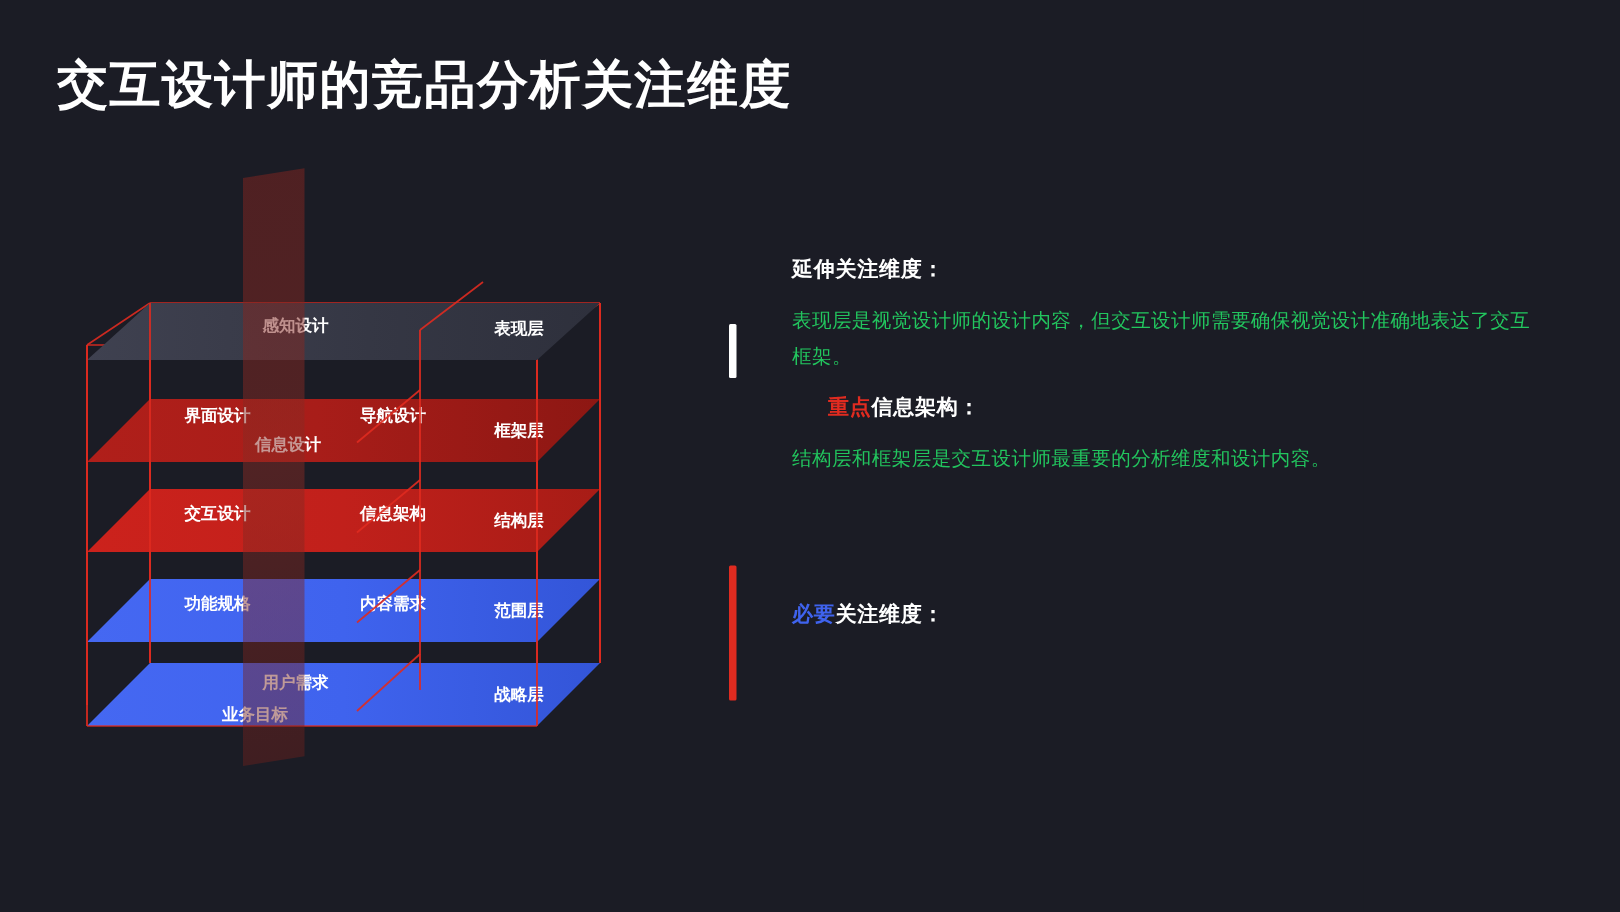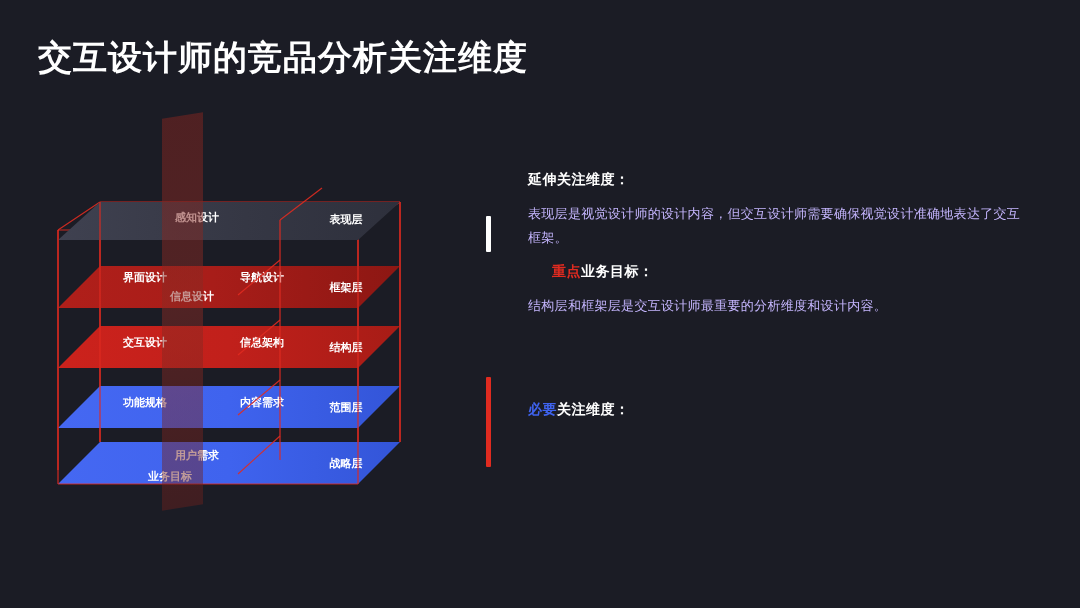--- a/index.html
+++ b/index.html
@@ -68,21 +68,21 @@
     color: #ffffff;
     line-height: 1.4;
     letter-spacing: 0.5px;
     margin-bottom: 12px;
     white-space: nowrap;
   }
   .note-head .accent-red  { color: #e02b20; margin-left: 24px; }
   .note-head .accent-blue { color: #3f63ee; }
   .note-body {
     font-size: 13px;
-    color: #c4b5fd;
+    color: #22c55e;
     line-height: 1.85;
     letter-spacing: 0.3px;
     max-width: 500px;
   }
 
   
   #note-0 { position: absolute; top: 20px;  left: 0; }
   #note-0 .note-bar { top: 46px; height: 36px; background: #ffffff; }
   #note-1 { position: absolute; top: 112px; left: 0; }
   #note-1 .note-bar { top: 115px; height: 90px; background: #e02b20; }
@@ -200,21 +200,21 @@
   <div id="notes">
 
     <div class="note-block" id="note-0">
       <div class="note-bar"></div>
       <div class="note-head"><span class="accent-white">延伸</span><span>关注维度：</span></div>
       <div class="note-body">表现层是视觉设计师的设计内容，但交互设计师需要确保视觉设计准确地表达了交互框架。</div>
     </div>
 
     <div class="note-block" id="note-1">
       <div class="note-bar"></div>
-      <div class="note-head"><span class="accent-red">重点</span><span>业务目标：</span></div>
+      <div class="note-head"><span class="accent-red">重点</span><span>信息架构：</span></div>
       <div class="note-body">结构层和框架层是交互设计师最重要的分析维度和设计内容。</div>
     </div>
 
     <div class="note-block" id="note-2">
 
       <div class="note-head"><span class="accent-blue">必要</span><span>关注维度：</span></div>
     </div>
 
   </div>
 </div>

